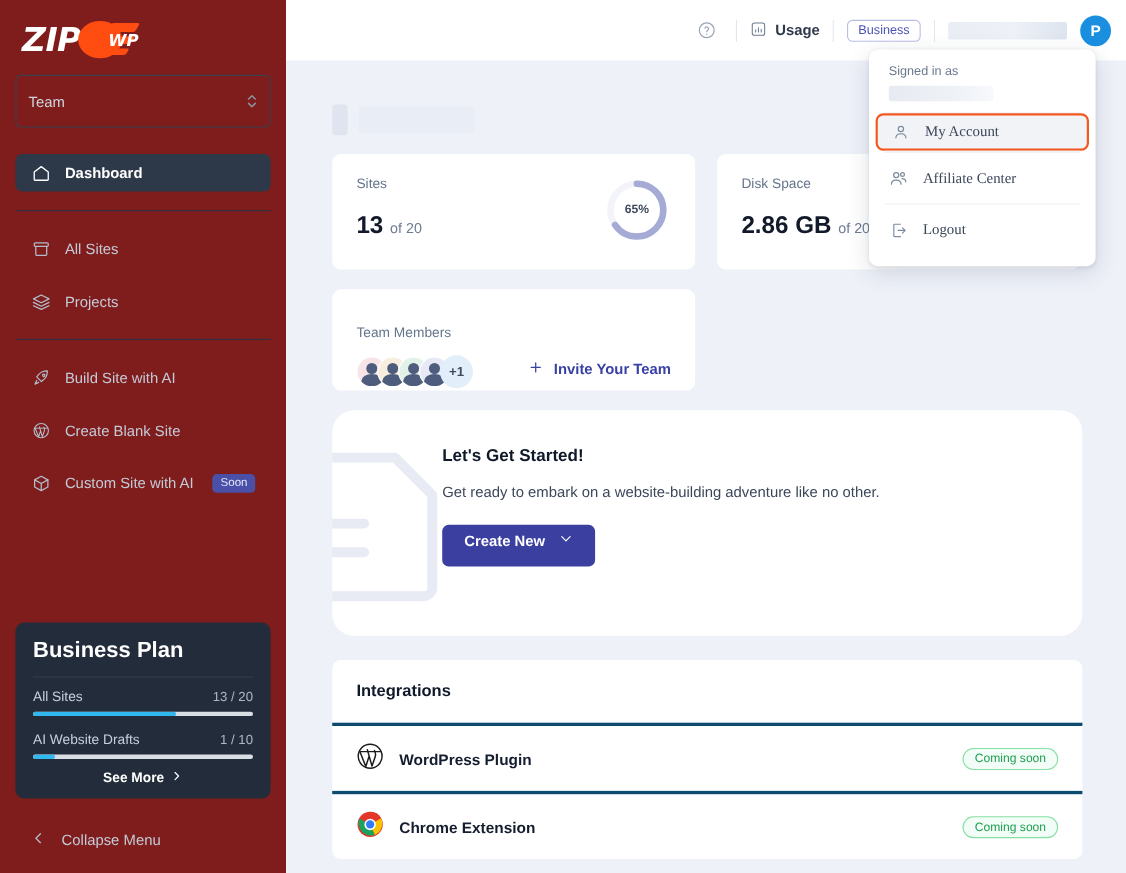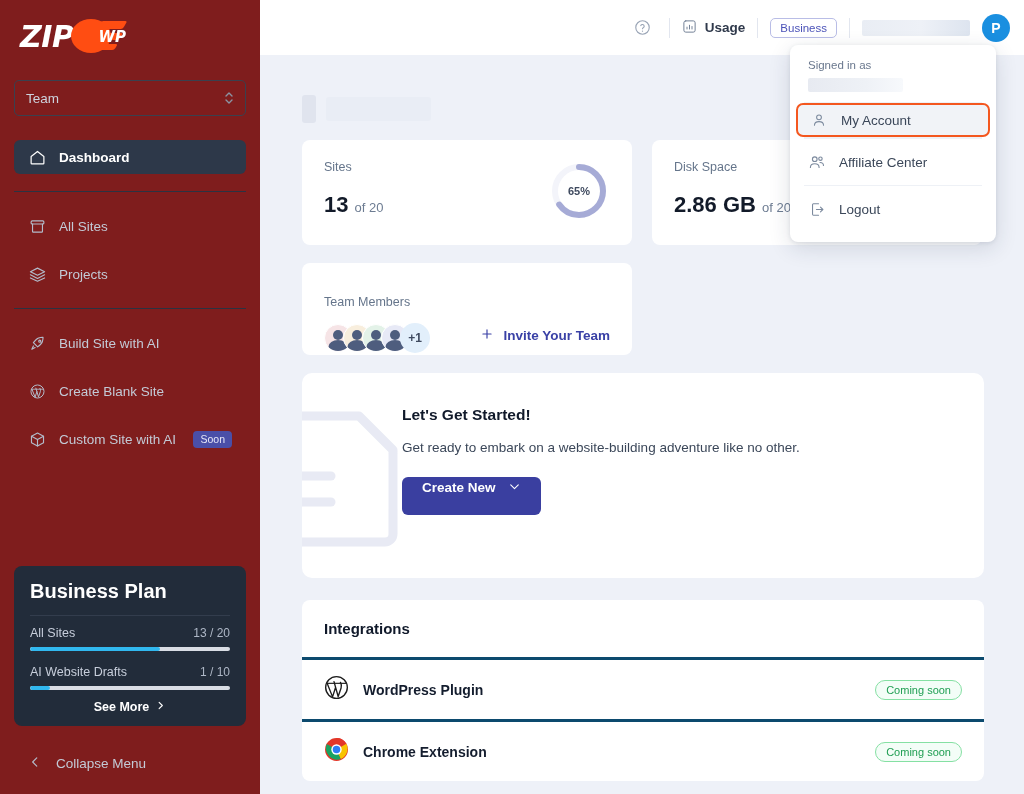--- a/index.html
+++ b/index.html
@@ -48,22 +48,22 @@
     background:#ff4d12; transform: skewX(-30deg); border-radius: 2px;
   }
   .logo-badge .wp {
     position: absolute; left: 6px; top: 9px;
     color: #fff; font-weight: bold; font-size: 15px; font-style: italic;
     font-family: "DejaVu Sans", sans-serif;
     margin-left: 21px;
   }
 
   .team-select {
-    margin: 24px 14px 0 14px;
-    height: 36px;
+    margin: 12px 14px 0 14px;
+    height: 48px;
     border: 1px solid #39414f;
     border-radius: 5px;
     display: flex; align-items: center; justify-content: space-between;
     padding: 0 11px;
     color: #cdd4de; font-size: 13.5px;
     cursor: pointer;
     text-align: right;
   }
   .chev-ud { display:flex; flex-direction: column; line-height: 5px; color:#8b94a3; font-size:9px; }
 
@@ -167,31 +167,31 @@
     width:30px;height:30px;border-radius:50%;background:#e2effb;
     display:flex;align-items:center;justify-content:center;
     font-size:12px;font-weight:bold;color:#3f4a5f; z-index:3;
   }
   .invite {
     float:right; margin-top:-26px; color:#3a41a6; font-size:13.5px; font-weight:bold;
     display:flex; align-items:center; gap:9px; cursor:pointer;
   }
 
   .started {
-    background:#fff; border-radius:10px; margin: 18px 16px 0 20px;
+    background:#fff; border-radius:20px; margin: 18px 16px 0 20px;
     width: 682px; height: 205px; position:relative; overflow:hidden;
     padding: 33px 0 0 100px;
   }
   .doc-art { position:absolute; left:-5px; top: 35px; width:110px; height:140px; }
   .started h2 { font-size: 15.5px; color:#10192a; margin-bottom: 13px; }
   .started p { font-size:13.5px; color:#3b4759; line-height:22px; max-width: 560px; margin-bottom: 12px; }
   .btn-create {
     background:#3a3fa0; color:#fff; border:none; border-radius:6px;
-    height: 38px; padding: 3px 20px; font-size: 13.5px; font-weight:bold;
-    display:inline-flex; align-items:flex-start; gap:12px; cursor:pointer;
+    height: 38px; padding: 16px 20px; font-size: 13.5px; font-weight:bold;
+    display:inline-flex; align-items:flex-end; gap:12px; cursor:pointer;
     margin-top: 6px; font-family: "Liberation Sans", sans-serif;
   }
 
   .integrations {
     background:#fff; border-radius:8px; margin: 22px 0 0 20px;
     width: 682px;
   }
   .int-head { padding: 20px 22px; font-size:15px; font-weight:bold; color:#10192a; }
   .int-row {
     border-top: 3px solid #0c4a6e;
@@ -208,21 +208,21 @@
     position:absolute; right: 28px; top: 45px; width: 206px;
     background:#fff; border-radius:8px;
     box-shadow: 0 6px 22px rgba(25,40,70,0.14), 0 1px 4px rgba(25,40,70,0.10);
     padding: 14px 0 10px 0; z-index: 50;
   }
   .dd-signed { font-size:11.5px; color:#6a788e; padding: 0 18px 7px; }
   .dd-redact { margin: 0 18px 10px; height:14px; border-radius:2px; }
   .dd-div { height:1px; background:#eef1f6; margin: 0 14px; }
   .dd-item {
     display:flex; align-items:center; gap:13px;
-    padding: 0 18px; height: 46px; font-size:13.5px; color:#3b4759; cursor:pointer;
+    padding: 0 18px; height: 46px; font-size:13.5px; color:#3b4759; cursor:pointer;font-family:Liberation Serif, serif;
   }
   .dd-item.selected {
     border:2px solid #f4571f; border-radius:7px;
     background:#f1f3f7; margin: 0 6px; padding: 0 12px; height: 34px;
   }
   .dd-item .di { width:18px; height:18px; flex:0 0 18px; display:flex; align-items:center; justify-content:center; }
 </style>
 </head>
 <body>
 

